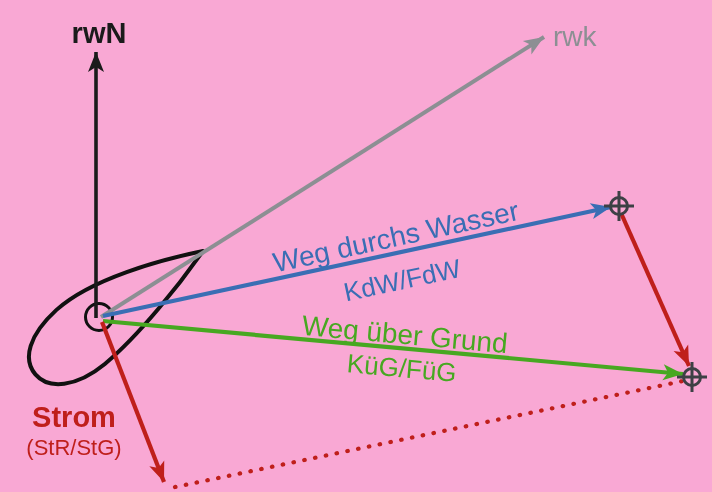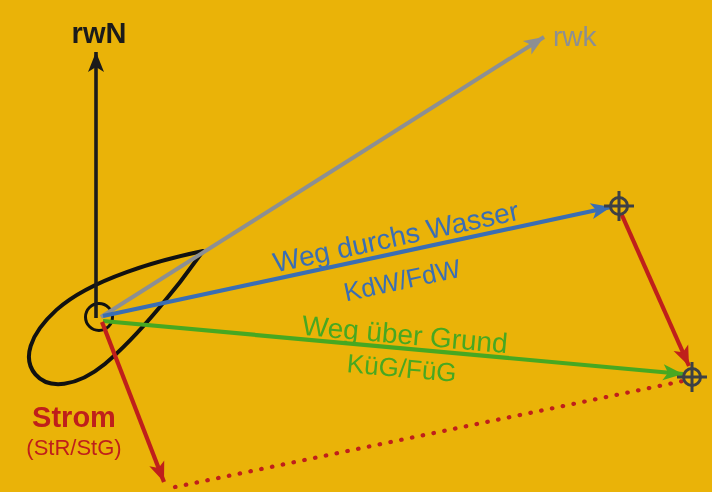--- a/index.html
+++ b/index.html
@@ -4,21 +4,21 @@
 <style>
   html, body {
     margin: 0;
     padding: 0;
     background: #ffffff;
   }
   #stage {
     position: relative;
     width: 712px;
     height: 492px;
-    background: #eab308;
+    background: #f9a8d4;
     overflow: hidden;
     font-family: "Liberation Sans", sans-serif;
   }
   svg { display: block; }
   text {
     font-family: "Liberation Sans", sans-serif;
     font-weight: 500;
   }
   .lbl-big   { font-size: 28px; }
   .lbl-med   { font-size: 26px; }

